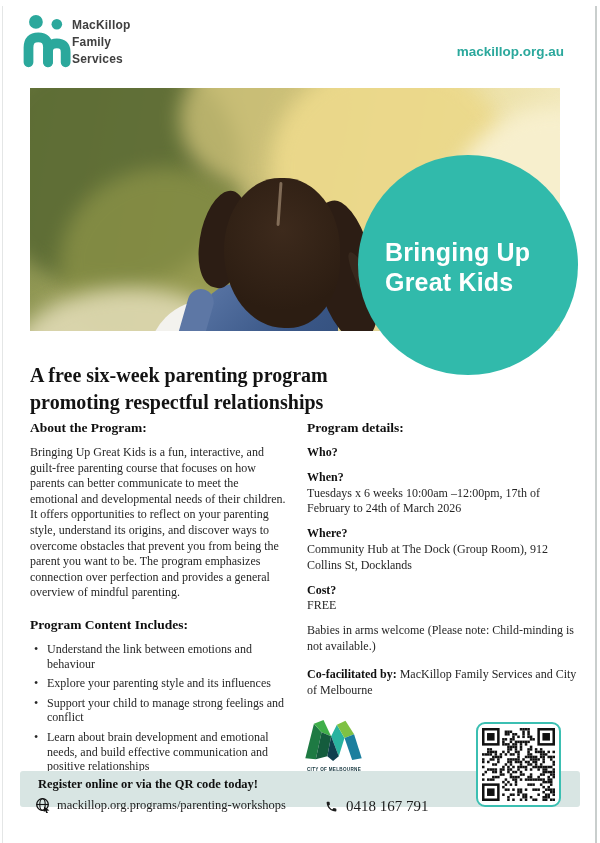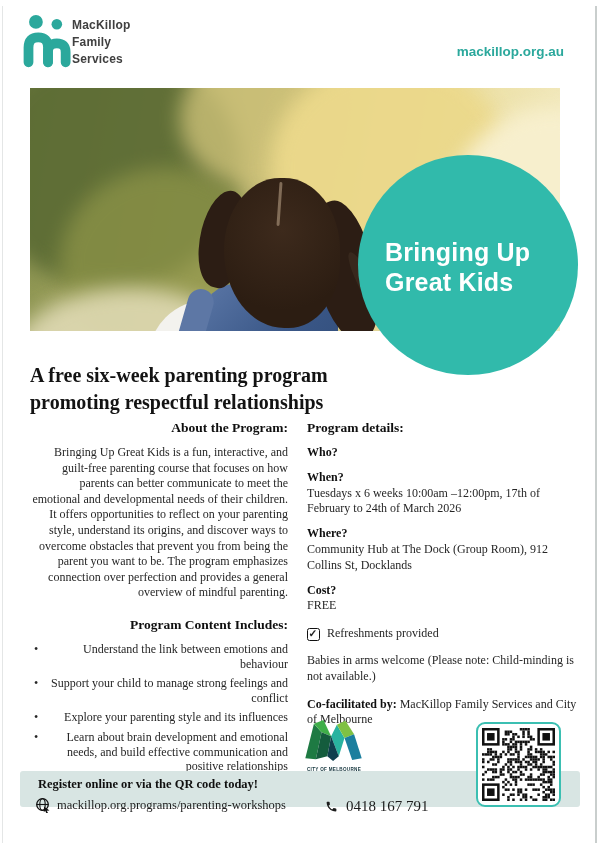--- a/index.html
+++ b/index.html
@@ -53,21 +53,21 @@
          background:#31BAAB;}
   .badge-text{position:absolute;left:27px;top:82px;font-family:"Liberation Sans",sans-serif;
               font-weight:bold;font-size:25px;line-height:30px;color:#fff;letter-spacing:.2px;}
 
   
   .main-title{position:absolute;left:30px;top:362px;width:440px;font-weight:bold;
               font-size:20px;line-height:27px;color:#131313;}
 
   
   .col{position:absolute;top:420px;font-size:12px;line-height:15.6px;color:#262626;}
-  .col.left{left:30px;width:258px;text-align:right;}
+  .col.left{left:30px;width:258px;}
   .col.right{left:307px;width:270px;}
   .h2{font-weight:bold;font-size:13.5px;color:#0f0f0f;margin:0 0 9px 0;line-height:16px;}
   .para{margin:0 0 14px 0;}
   .bullets{margin-top:2px;}
   .bullet{position:relative;padding-left:17px;margin-bottom:5px;line-height:14.6px;}
   .bullet::before{content:"•";position:absolute;left:4px;top:0;}
   .blk{margin-bottom:9px;}
   .lbl{font-weight:bold;color:#0f0f0f;line-height:15.8px;}
   .dtext{line-height:15.8px;}
   .ul{text-decoration:underline;}
@@ -146,46 +146,42 @@
     <div>A free six-week parenting program</div>
     <div>promoting respectful relationships</div>
   </div>
 
   <div class="col left">
     <div class="h2">About the Program:</div>
     <div class="para">Bringing Up Great Kids is a fun, interactive, and guilt-free parenting course that focuses on how parents can better communicate to meet the emotional and developmental needs of their children. It offers opportunities to reflect on your parenting style, understand its origins, and discover ways to overcome obstacles that prevent you from being the parent you want to be. The program emphasizes connection over perfection and provides a general overview of mindful parenting.</div>
     <div class="h2" style="margin-top:16px;">Program Content Includes:</div>
     <div class="bullets">
       <div class="bullet">Understand the link between emotions and behaviour</div>
+      <div class="bullet">Explore your parenting style and its influences</div>
       <div class="bullet">Support your child to manage strong feelings and conflict</div>
-      <div class="bullet">Explore your parenting style and its influences</div>
       <div class="bullet">Learn about brain development and emotional needs, and build effective communication and positive relationships</div>
     </div>
   </div>
 
   <div class="col right">
     <div class="h2">Program details:</div>
     <div class="blk">
       <div class="lbl">Who?</div>
     </div>
     <div class="blk">
       <div class="lbl">When?</div>
       <div class="dtext">Tuesdays  x 6 weeks 10:00am –12:00pm, 17th of February to 24th of March 2026</div>
     </div>
     <div class="blk">
       <div class="lbl">Where?</div>
       <div class="dtext">Community Hub at The Dock (Group Room), 912 Collins St, Docklands</div>
     </div>
     <div class="blk">
       <div class="lbl">Cost?</div>
       <div class="dtext">FREE</div>
-    </div>
-    <div class="cbrow">
-      <span class="cb"></span>
-      <span class="dtext">Refreshments provided</span>
     </div>
     <div class="note">Babies in arms welcome (Please note: Child-minding is not available.)</div>
     <div class="note"><span class="lbl">Co-facilitated by:</span><span> MacKillop Family Services and City of Melbourne</span></div>
   </div>
 
   <div class="city-logo">
     <svg width="62" height="44" viewBox="0 0 64 46">
       <polygon points="2,42 11,6 19,15 13,43" fill="#1e7a43"></polygon>
       <polygon points="11,6 21,2 29,19 19,15" fill="#3fae49"></polygon>
       <polygon points="19,15 29,19 25,40 13,43" fill="#145c3d"></polygon>

